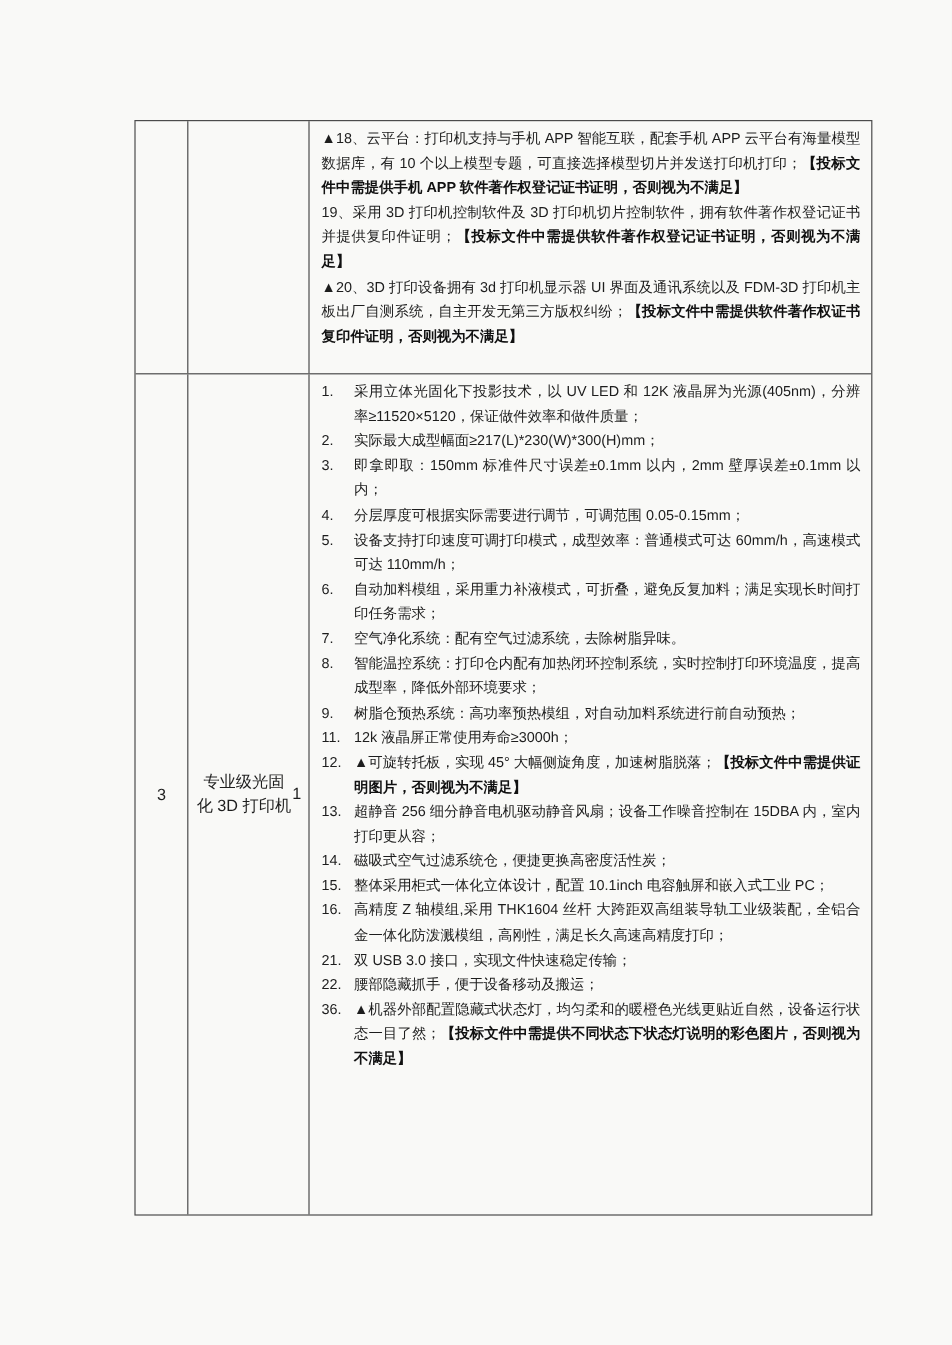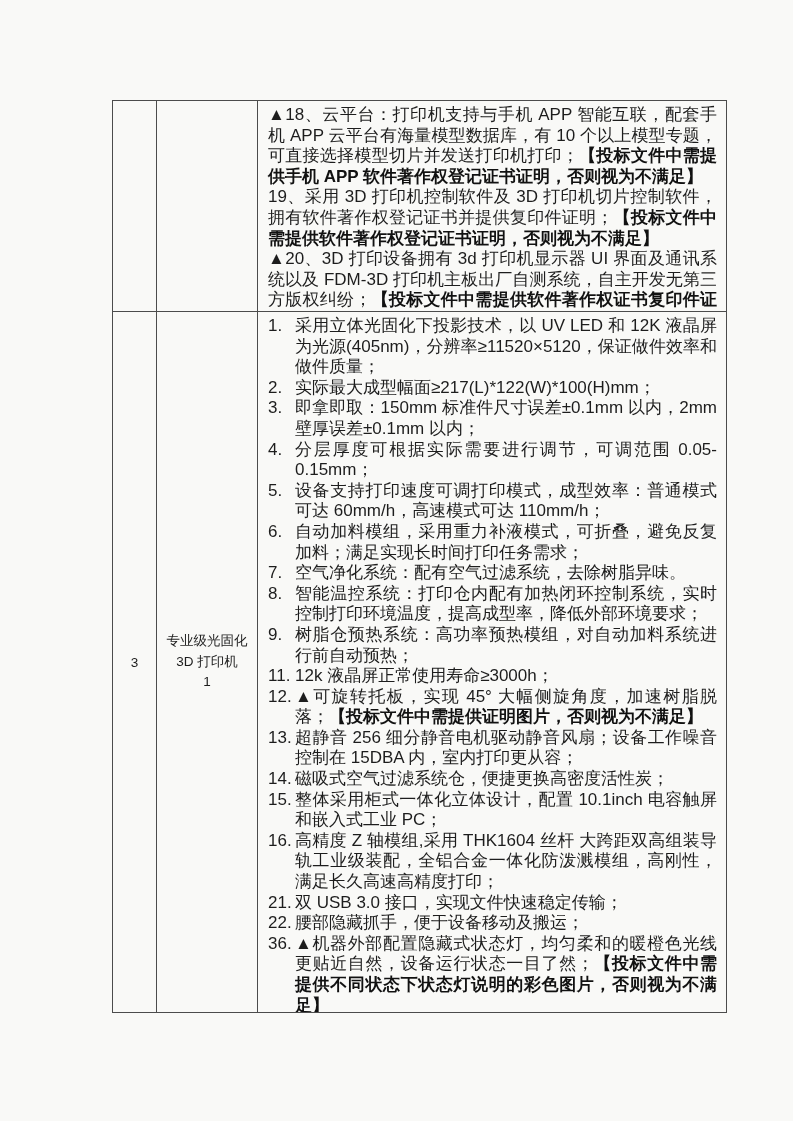--- a/index.html
+++ b/index.html
@@ -41,32 +41,32 @@
     display: flex;
     align-items: center;
     justify-content: center;
     font-size: 13.5px;
   }
   .col-name {
     width: 101px;
     flex: 0 0 101px;
     border-right: 1px solid var(--border, #4c4c4c);
     display: flex;
-    flex-direction: column;
+    flex-direction: row;
     align-items: center;
     justify-content: center;
     text-align: center;
     font-size: 13.5px;
     line-height: 20.4px;
     padding: 0 6px;
   }
   .col-spec {
     flex: 1;
     padding: 4px 9px 3px 10px;
-    font-size: 17px;
+    font-size: 12px;
     line-height: 20.6px;
     text-align: justify;
     overflow: hidden;
   }
   .para { margin: 0; }
   .req { font-weight: 700; color: #111; }
   .spec-item { display: flex; }
   .spec-item .num {
     flex: 0 0 27px;
     width: 27px;
@@ -105,21 +105,21 @@
       </div>
       <div class="cell col-spec">
         <div id="spec-list">
   <div class="spec-item">
     <span class="num">1.</span>
     <span class="body"><span class="t">采用立体光固化下投影技术，以 UV LED 和 12K 液晶屏为光源(405nm)，分辨率≥11520×5120，保证做件效率和做件质量；</span><span class="req"></span></span>
   </div>
 
   <div class="spec-item">
     <span class="num">2.</span>
-    <span class="body"><span class="t">实际最大成型幅面≥217(L)*122(W)*100(H)mm；</span><span class="req"></span></span>
+    <span class="body"><span class="t">实际最大成型幅面≥217(L)*230(W)*300(H)mm；</span><span class="req"></span></span>
   </div>
 
   <div class="spec-item">
     <span class="num">3.</span>
     <span class="body"><span class="t">即拿即取：150mm 标准件尺寸误差±0.1mm 以内，2mm 壁厚误差±0.1mm 以内；</span><span class="req"></span></span>
   </div>
 
   <div class="spec-item">
     <span class="num">4.</span>
     <span class="body"><span class="t">分层厚度可根据实际需要进行调节，可调范围 0.05-0.15mm；</span><span class="req"></span></span>

